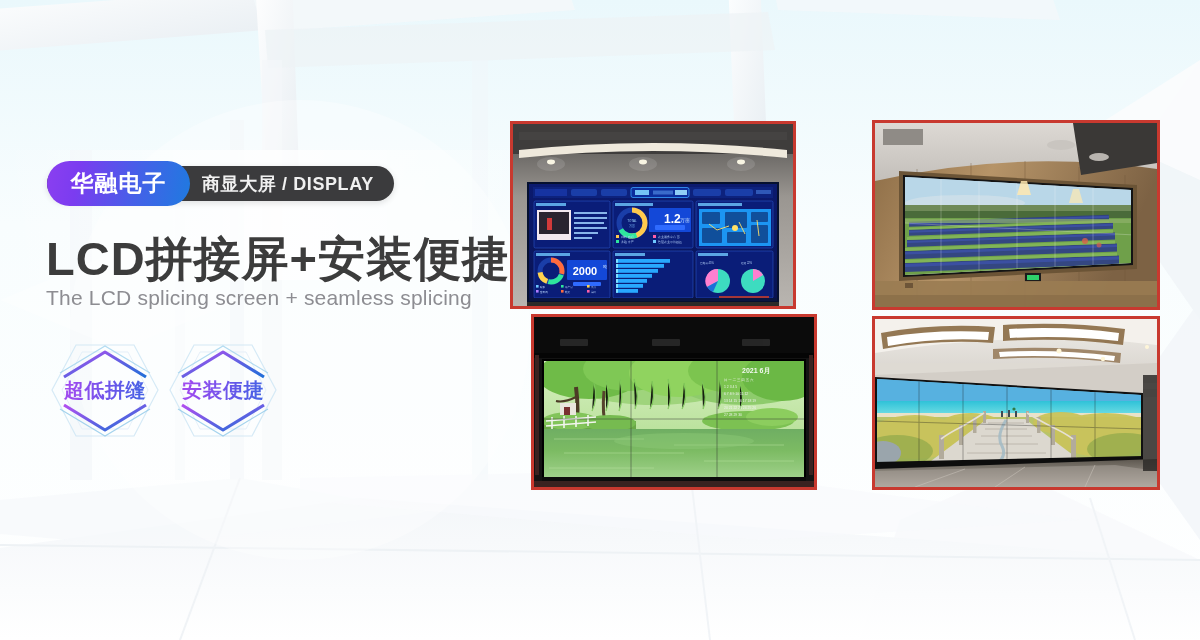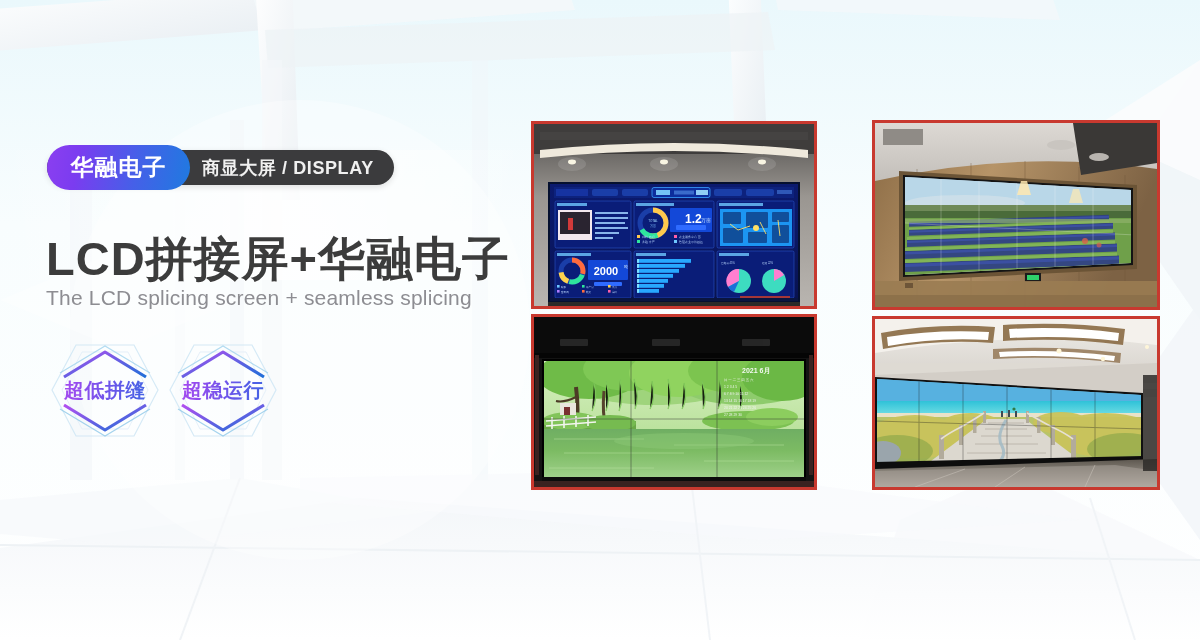--- a/index.html
+++ b/index.html
@@ -12,21 +12,21 @@
     background:
       linear-gradient(180deg,#f2fbfd 0%,#fafdfe 18%,#ffffff 55%,#ffffff 100%);
   }
 
   
   .bg-layer{position:absolute;inset:0;overflow:hidden;}
   .bg-layer svg{position:absolute;inset:0;width:1200px;height:640px;}
 
   
   .badge{
-    position:absolute;left:47px;top:150px;
+    position:absolute;left:47px;top:166px;
     height:35px;border-radius:23px;background:#3b3b3d;
     display:flex;align-items:center;
     padding-right:20px;
     box-shadow:0 2px 6px rgba(0,0,0,.12);
   }
   .badge-brand{
     height:45px;min-width:143px;border-radius:23px;
     background:linear-gradient(100deg,#8b3ff0 0%,#7b3cf0 22%,#4560e8 62%,#1f7ae0 100%);
     display:flex;align-items:center;justify-content:center;
     padding:0 16px;box-sizing:border-box;
@@ -64,21 +64,21 @@
     -webkit-background-clip:text;background-clip:text;
     -webkit-text-fill-color:transparent;color:transparent;
     white-space:nowrap;
   }
 
   
   .photo{
     position:absolute;border:3px solid #c8392f;background:#111;
     overflow:hidden;box-sizing:border-box;
   }
-  .ph1{left:531px;top:121px;width:286px;height:188px;}
+  .ph1{left:510px;top:121px;width:286px;height:188px;}
   .ph2{left:872px;top:120px;width:288px;height:190px;}
   .ph3{left:531px;top:314px;width:286px;height:176px;}
   .ph4{left:872px;top:316px;width:288px;height:174px;}
   .photo svg{display:block;width:100%;height:100%;}
 </style>
 </head>
 <body>
 
 <div class="stage">
 
@@ -144,21 +144,21 @@
     </svg>
   </div>
 
   <div class="badge">
     <div class="badge-brand">
       <span>华融电子</span>
     </div>
     <div class="badge-sub">商显大屏 / DISPLAY</div>
   </div>
 
-  <div class="headline">LCD拼接屏+华融电子</div>
+  <div class="headline">LCD拼接屏+安装便捷</div>
   <div class="subline">The LCD splicing screen + seamless splicing</div>
 
   <div class="features">
 
     <div class="feature">
       <svg viewBox="0 0 118 115">
         <defs>
           <linearGradient id="hg1" x1="0" y1="0" x2="1" y2="1">
             <stop offset="0%" stop-color="#b24ff0"></stop>
               <stop offset="100%" stop-color="#1f6fd8"></stop>
@@ -184,21 +184,21 @@
               <stop offset="100%" stop-color="#1f6fd8"></stop>
           </linearGradient>
         </defs>
         <polygon points="30,12 88,12 112,57 88,103 30,103 6,57" fill="none" stroke="#cfe6f4" stroke-width="1.2" opacity=".85"></polygon>
         <polygon points="36,19 82,19 102,57 82,96 36,96 16,57" fill="none" stroke="#e3eef8" stroke-width="1" opacity=".9"></polygon>
         <polyline points="18,44 59,19 100,44" fill="none" stroke="url(#hg4)" stroke-width="3.2" stroke-linejoin="round"></polyline>
         <polyline points="18,72 59,97 100,72" fill="none" stroke="url(#hg4)" stroke-width="3.2" stroke-linejoin="round"></polyline>
         <polyline points="14,40 59,13 104,40" fill="none" stroke="#9fd2ee" stroke-width="1.1" opacity=".8"></polyline>
         <polyline points="14,76 59,103 104,76" fill="none" stroke="#8ec8e8" stroke-width="1.1" opacity=".8"></polyline>
       </svg>
-      <div class="feature-label">超稳运行</div>
+      <div class="feature-label">安装便捷</div>
     </div>
   </div>
 
   <div class="photo ph1">
     <svg viewBox="0 0 280 182" preserveAspectRatio="none">
       <defs>
         <linearGradient id="rmWall" x1="0" y1="0" x2="0" y2="1">
           <stop offset="0%" stop-color="#4d4b49"></stop>
             <stop offset="40%" stop-color="#9a9691"></stop>
           <stop offset="100%" stop-color="#b9b5b0"></stop>

